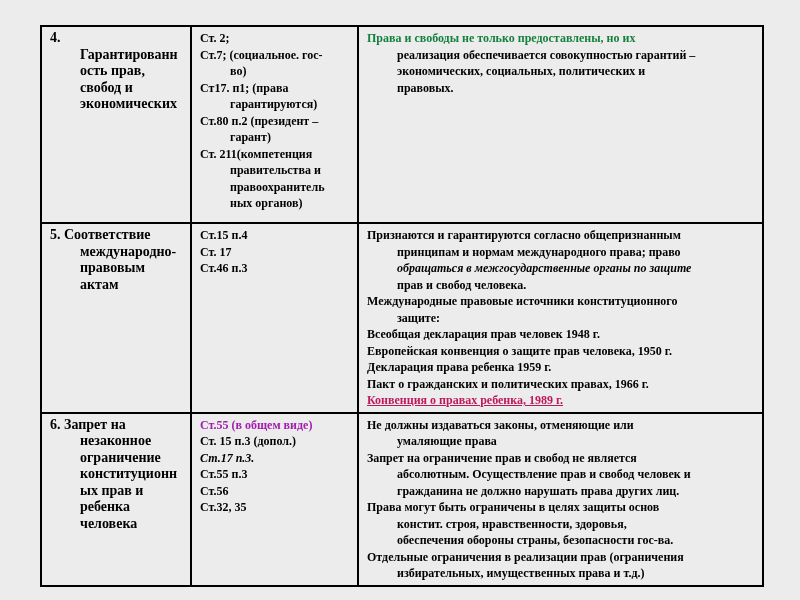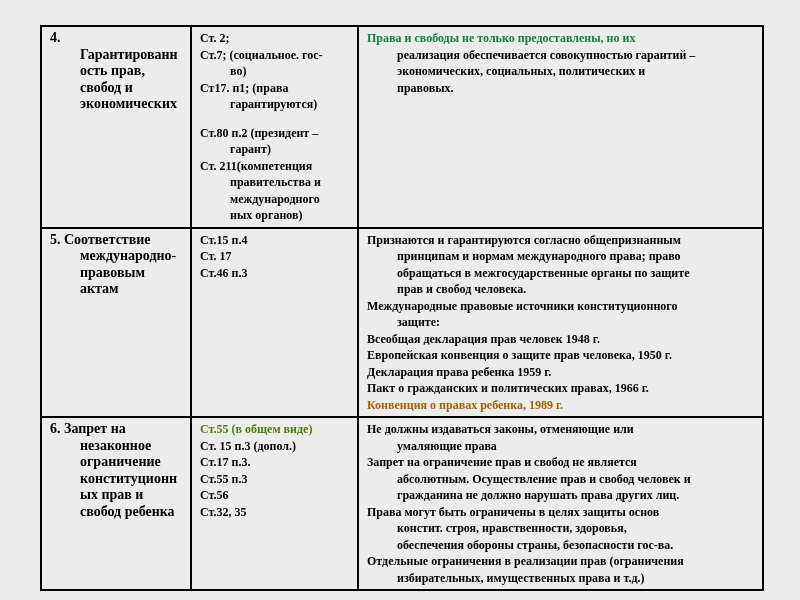--- a/index.html
+++ b/index.html
@@ -62,25 +62,25 @@
             <div class="line indent" style="color: rgb(0, 0, 0);">ость прав,</div>
             <div class="line indent" style="color: rgb(0, 0, 0);">свобод и</div>
             <div class="line indent" style="color: rgb(0, 0, 0);">экономических</div>
           </td>
           <td class="colc1" style="border-color: rgb(0, 0, 0);">
             <div class="line" style="color: rgb(0, 0, 0);">Ст. 2;</div>
             <div class="line" style="color: rgb(0, 0, 0);">Ст.7; (социальное. гос-</div>
             <div class="line indent" style="color: rgb(0, 0, 0);">во)</div>
             <div class="line" style="color: rgb(0, 0, 0);">Ст17. п1; (права</div>
             <div class="line indent" style="color: rgb(0, 0, 0);">гарантируются)</div>
-            <div class="line" style="color: rgb(0, 0, 0); margin-top: 12px;">Ст.80 п.2 (президент –</div>
+            <div class="line" style="color: rgb(0, 0, 0);">Ст.80 п.2 (президент –</div>
             <div class="line indent" style="color: rgb(0, 0, 0);">гарант)</div>
             <div class="line" style="color: rgb(0, 0, 0);">Ст. 211(компетенция</div>
             <div class="line indent" style="color: rgb(0, 0, 0);">правительства и</div>
-            <div class="line indent" style="color: rgb(0, 0, 0);">международного</div>
+            <div class="line indent" style="color: rgb(0, 0, 0);">правоохранитель</div>
             <div class="line indent" style="color: rgb(0, 0, 0);">ных органов)</div>
           </td>
           <td class="colc2" style="border-color: rgb(0, 0, 0);">
             <div class="line" style="color: #15803d;">Права и свободы не только предоставлены, но их</div>
             <div class="line indent" style="color: rgb(0, 0, 0);">реализация обеспечивается совокупностью гарантий –</div>
             <div class="line indent" style="color: rgb(0, 0, 0);">экономических, социальных, политических и</div>
             <div class="line indent" style="color: rgb(0, 0, 0);">правовых.</div>
           </td>
         </tr>
         <tr class="r1">
@@ -91,44 +91,44 @@
             <div class="line indent" style="color: rgb(0, 0, 0);">актам</div>
           </td>
           <td class="colc1" style="border-color: rgb(0, 0, 0);">
             <div class="line" style="color: rgb(0, 0, 0);">Ст.15 п.4</div>
             <div class="line" style="color: rgb(0, 0, 0);">Ст. 17</div>
             <div class="line" style="color: rgb(0, 0, 0);">Ст.46 п.3</div>
           </td>
           <td class="colc2" style="border-color: rgb(0, 0, 0);">
             <div class="line" style="color: rgb(0, 0, 0);">Признаются  и гарантируются согласно общепризнанным</div>
             <div class="line indent" style="color: rgb(0, 0, 0);">принципам и нормам международного права; право</div>
-            <div class="line indent" style="color: rgb(0, 0, 0);">обращаться в межгосударственные органы по защите</div>
+            <div class="line indent" style="color: rgb(0, 0, 0); font-style: italic;">обращаться в межгосударственные органы по защите</div>
             <div class="line indent" style="color: rgb(0, 0, 0);">прав и свобод человека.</div>
             <div class="line" style="color: rgb(0, 0, 0);">Международные правовые источники конституционного</div>
             <div class="line indent" style="color: rgb(0, 0, 0);">защите:</div>
             <div class="line" style="color: rgb(0, 0, 0);">Всеобщая декларация прав человек 1948 г.</div>
             <div class="line" style="color: rgb(0, 0, 0);">Европейская конвенция о защите прав человека, 1950 г.</div>
             <div class="line" style="color: rgb(0, 0, 0);">Декларация права ребенка 1959 г.</div>
             <div class="line" style="color: rgb(0, 0, 0);">Пакт о гражданских и политических правах, 1966 г.</div>
-            <div class="line" style="color: #a16207;">Конвенция о правах ребенка, 1989 г.</div>
+            <div class="line" style="color: #be185d; text-decoration: underline;">Конвенция о правах ребенка, 1989 г.</div>
           </td>
         </tr>
         <tr class="r2">
           <td class="colc0" style="border-color: rgb(0, 0, 0); margin-left: 24px;">
             <div class="line" style="color: rgb(0, 0, 0);">6. Запрет на</div>
             <div class="line indent" style="color: rgb(0, 0, 0);">незаконное</div>
             <div class="line indent" style="color: rgb(0, 0, 0);">ограничение</div>
             <div class="line indent" style="color: rgb(0, 0, 0);">конституционн</div>
             <div class="line indent" style="color: rgb(0, 0, 0);">ых прав и</div>
-            <div class="line indent" style="color: rgb(0, 0, 0);">свобод ребенка</div>
+            <div class="line indent" style="color: rgb(0, 0, 0);">ребенка человека</div>
           </td>
           <td class="colc1" style="border-color: rgb(0, 0, 0);">
-            <div class="line" style="color: #4d7c0f;">Ст.55 (в общем виде)</div>
+            <div class="line" style="color: #a21caf;">Ст.55 (в общем виде)</div>
             <div class="line" style="color: rgb(0, 0, 0);">Ст. 15 п.3 (допол.)</div>
-            <div class="line" style="color: rgb(0, 0, 0);">Ст.17 п.3.</div>
+            <div class="line" style="color: rgb(0, 0, 0); font-style: italic;">Ст.17 п.3.</div>
             <div class="line" style="color: rgb(0, 0, 0);">Ст.55 п.3</div>
             <div class="line" style="color: rgb(0, 0, 0);">Ст.56</div>
             <div class="line" style="color: rgb(0, 0, 0);">Ст.32, 35</div>
           </td>
           <td class="colc2" style="border-color: rgb(0, 0, 0);">
             <div class="line" style="color: rgb(0, 0, 0);">Не должны издаваться законы, отменяющие или</div>
             <div class="line indent" style="color: rgb(0, 0, 0);">умаляющие права</div>
             <div class="line" style="color: rgb(0, 0, 0);">Запрет на ограничение прав и свобод не является</div>
             <div class="line indent" style="color: rgb(0, 0, 0);">абсолютным. Осуществление прав и свобод человек и</div>
             <div class="line indent" style="color: rgb(0, 0, 0);">гражданина не должно нарушать права других лиц.</div>

